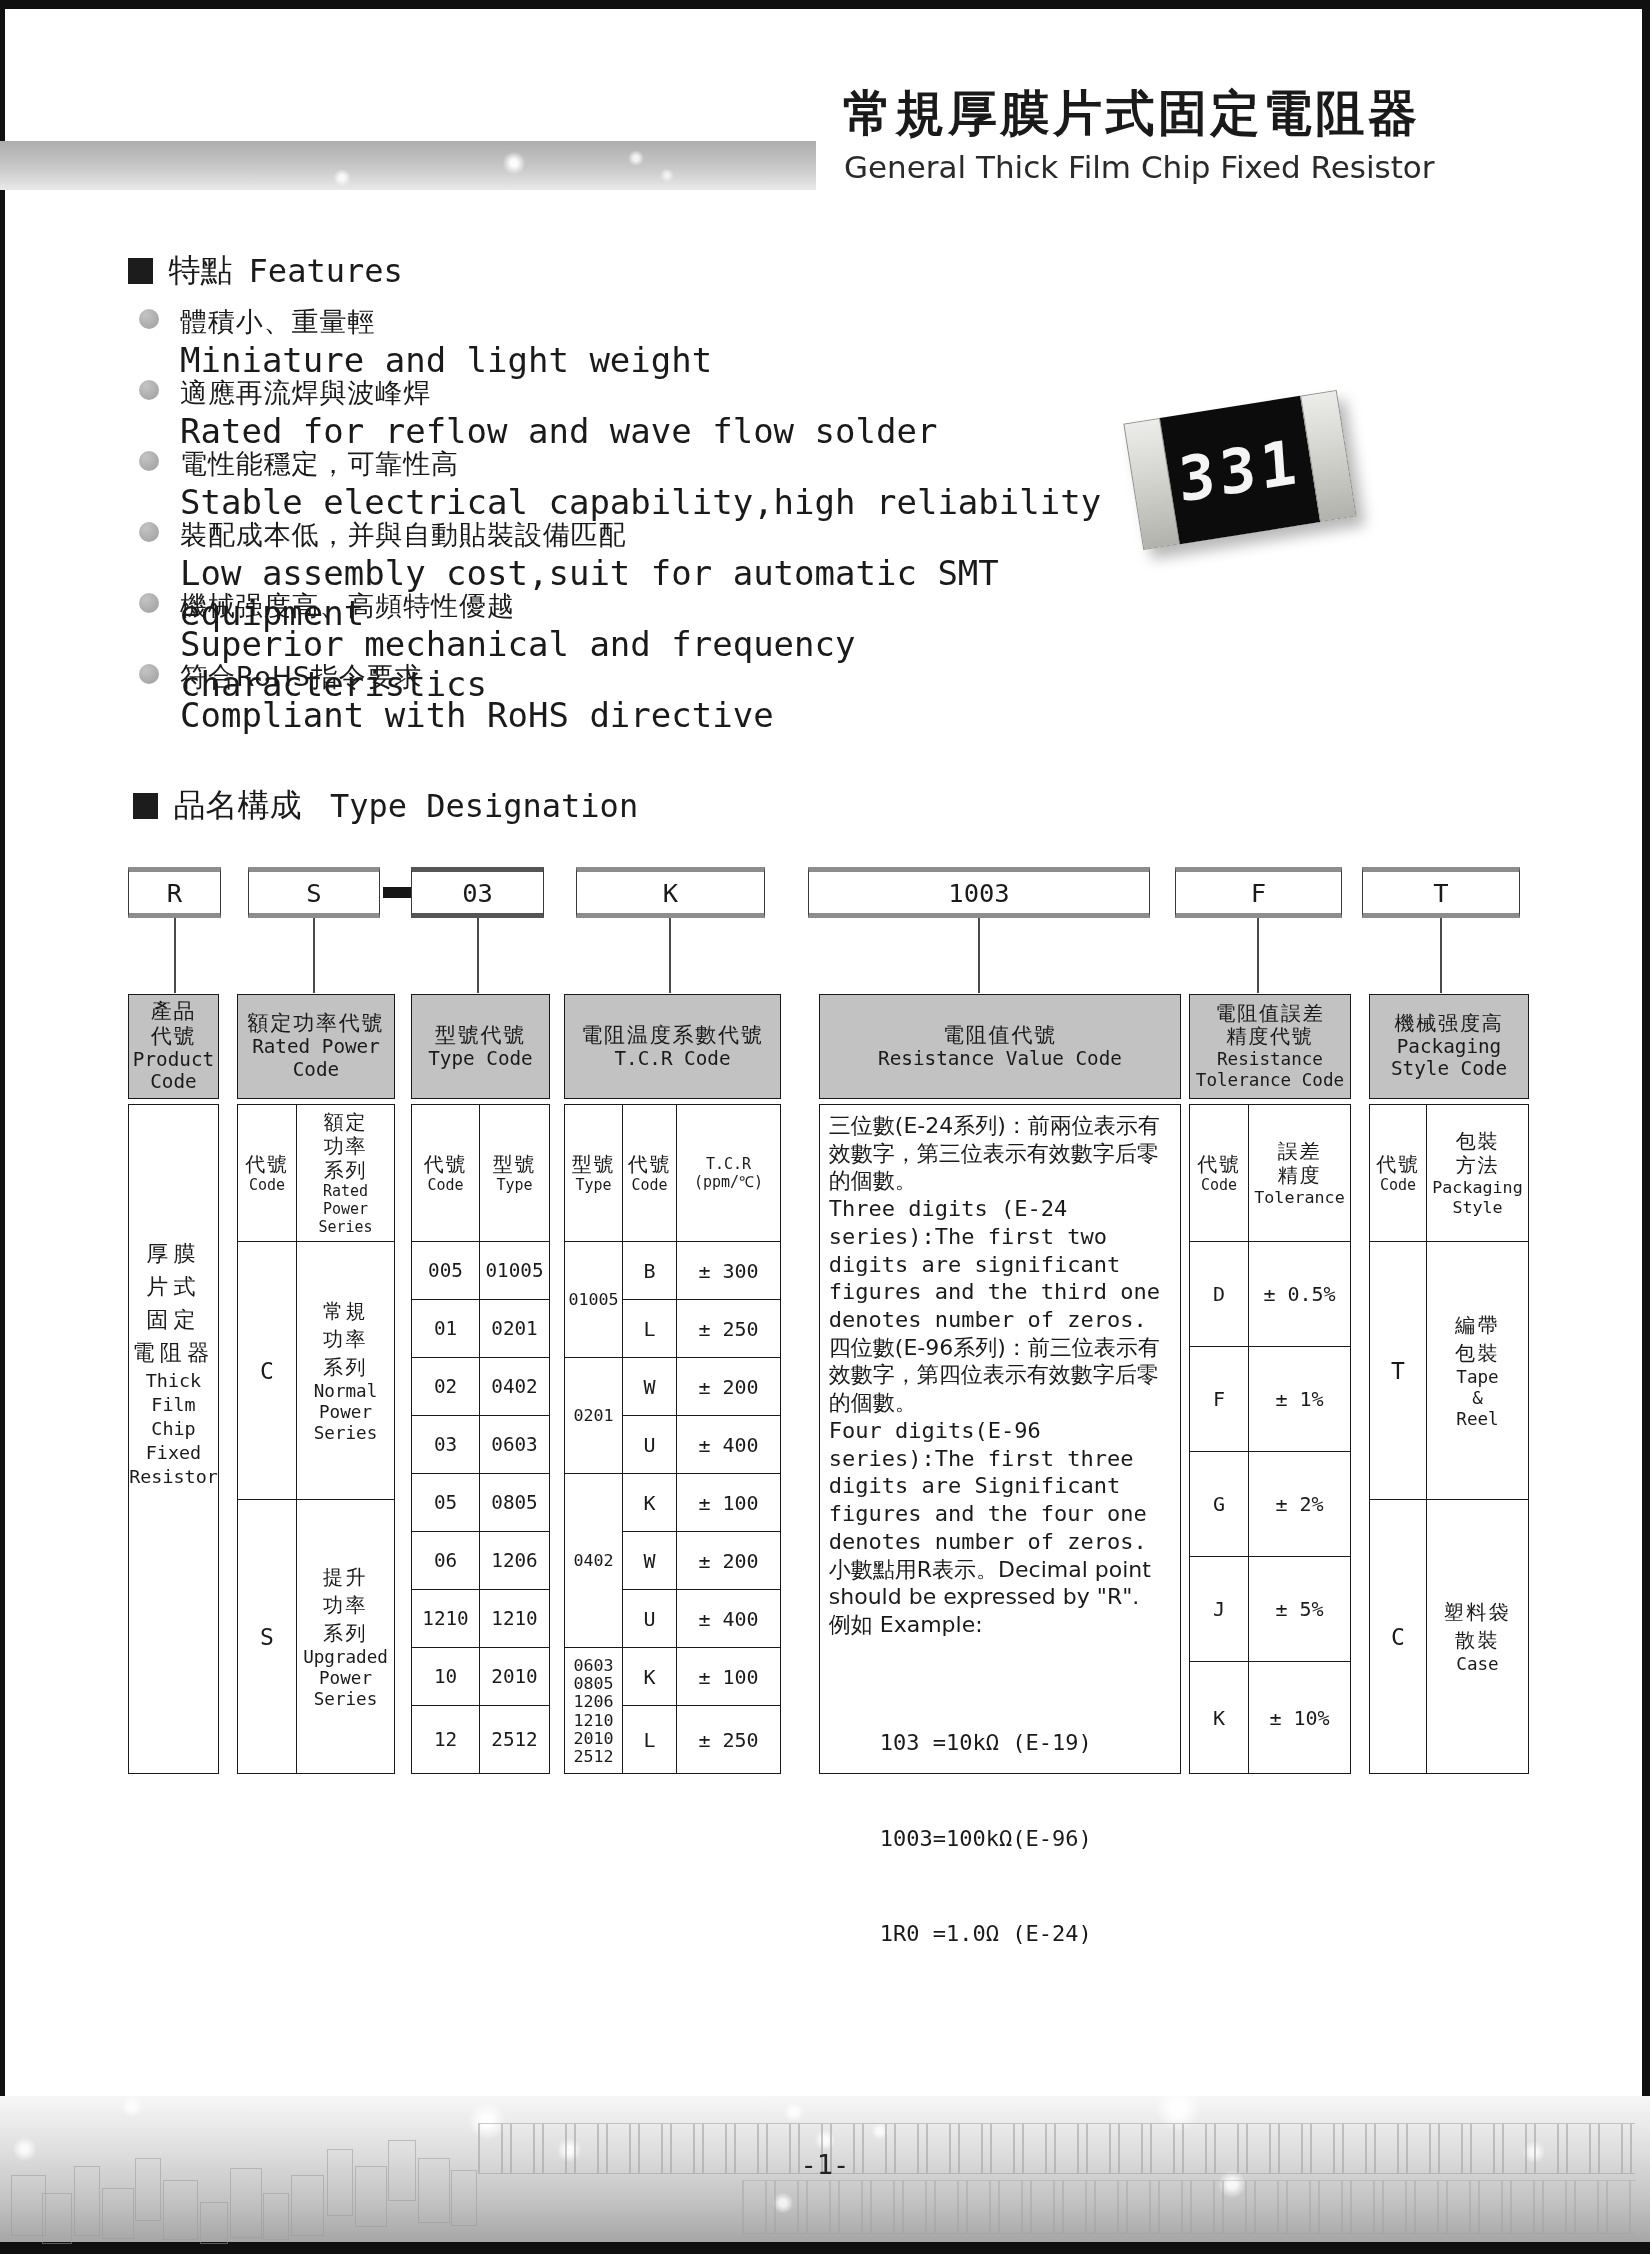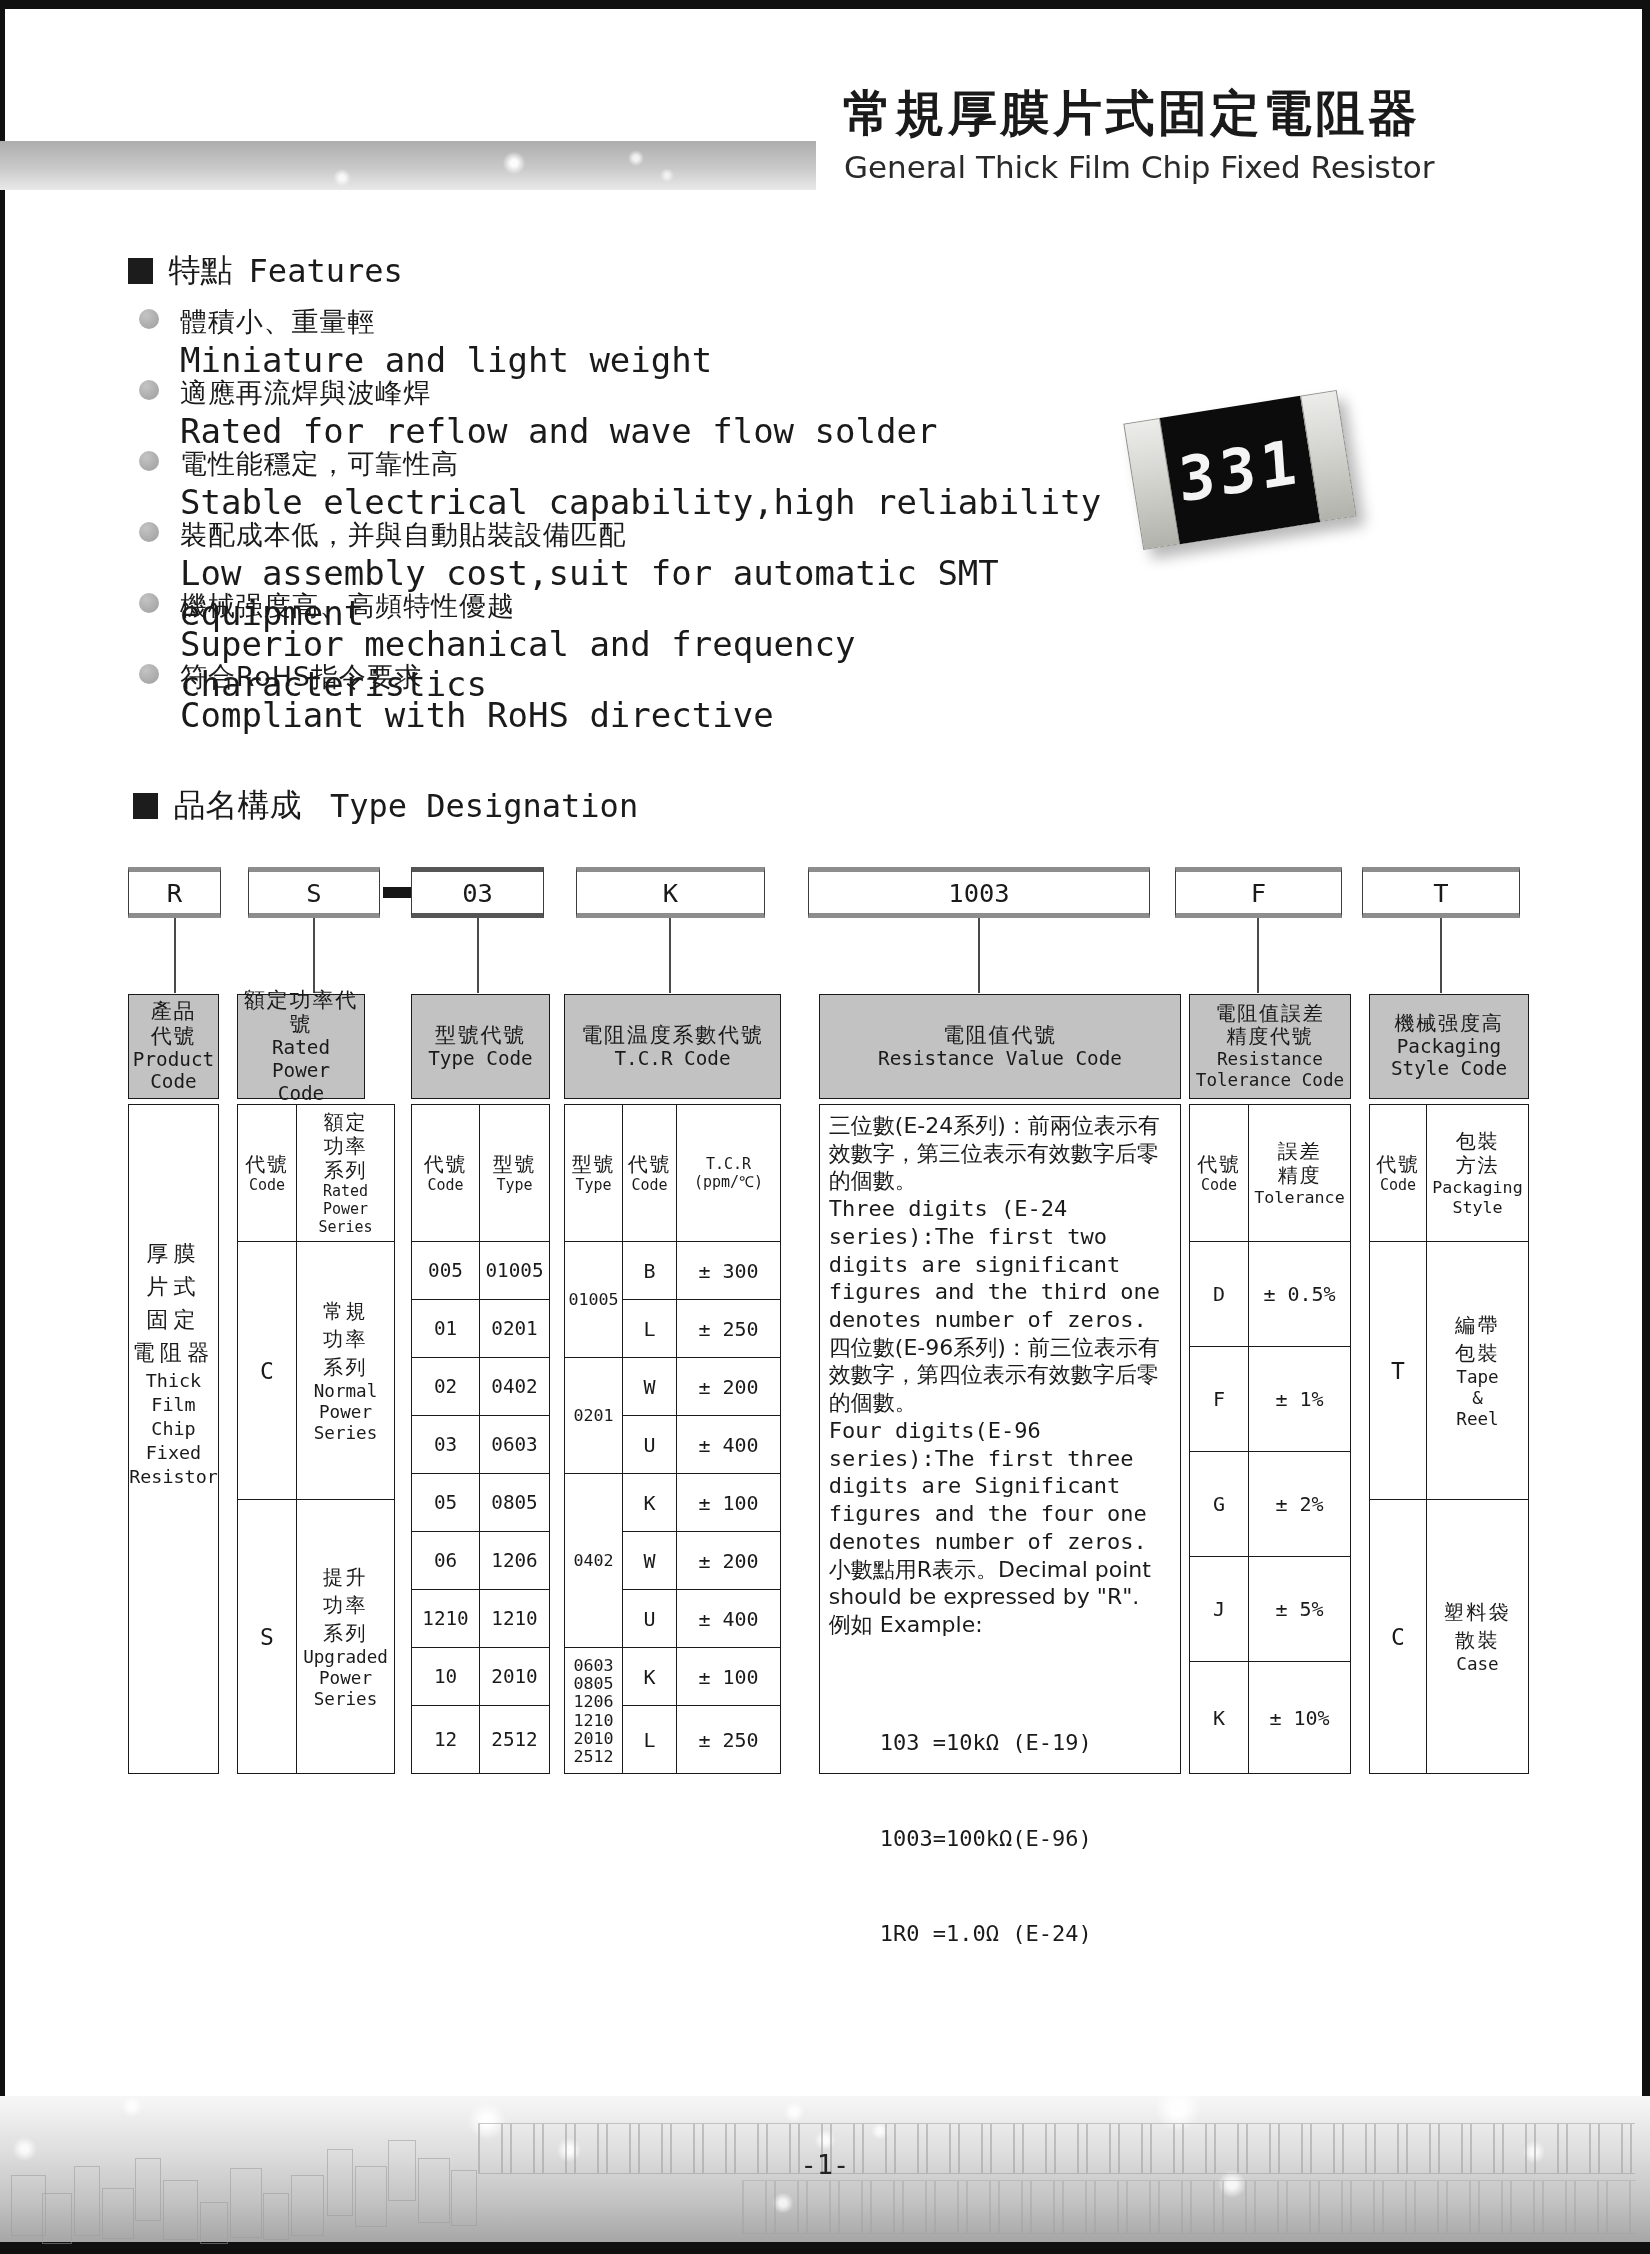--- a/index.html
+++ b/index.html
@@ -199,21 +199,21 @@
   <div class="connector" style="left:978px;"></div>
   <div class="connector" style="left:1257px;"></div>
   <div class="connector" style="left:1440px;"></div>
 
   <div class="colhead" style="left:128px; width:91px;">
     <div class="cn pre">產品
 代號</div>
     <div class="en pre">Product
 Code</div>
   </div>
-  <div class="colhead" style="left:237px; width:128px;">
+  <div class="colhead" style="left:237px; width:158px;">
     <div class="cn pre">額定功率代號</div>
     <div class="en pre">Rated Power
 Code</div>
   </div>
   <div class="colhead" style="left:411px; width:139px;">
     <div class="cn pre">型號代號</div>
     <div class="en pre">Type Code</div>
   </div>
   <div class="colhead" style="left:564px; width:217px;">
     <div class="cn pre">電阻温度系數代號</div>

